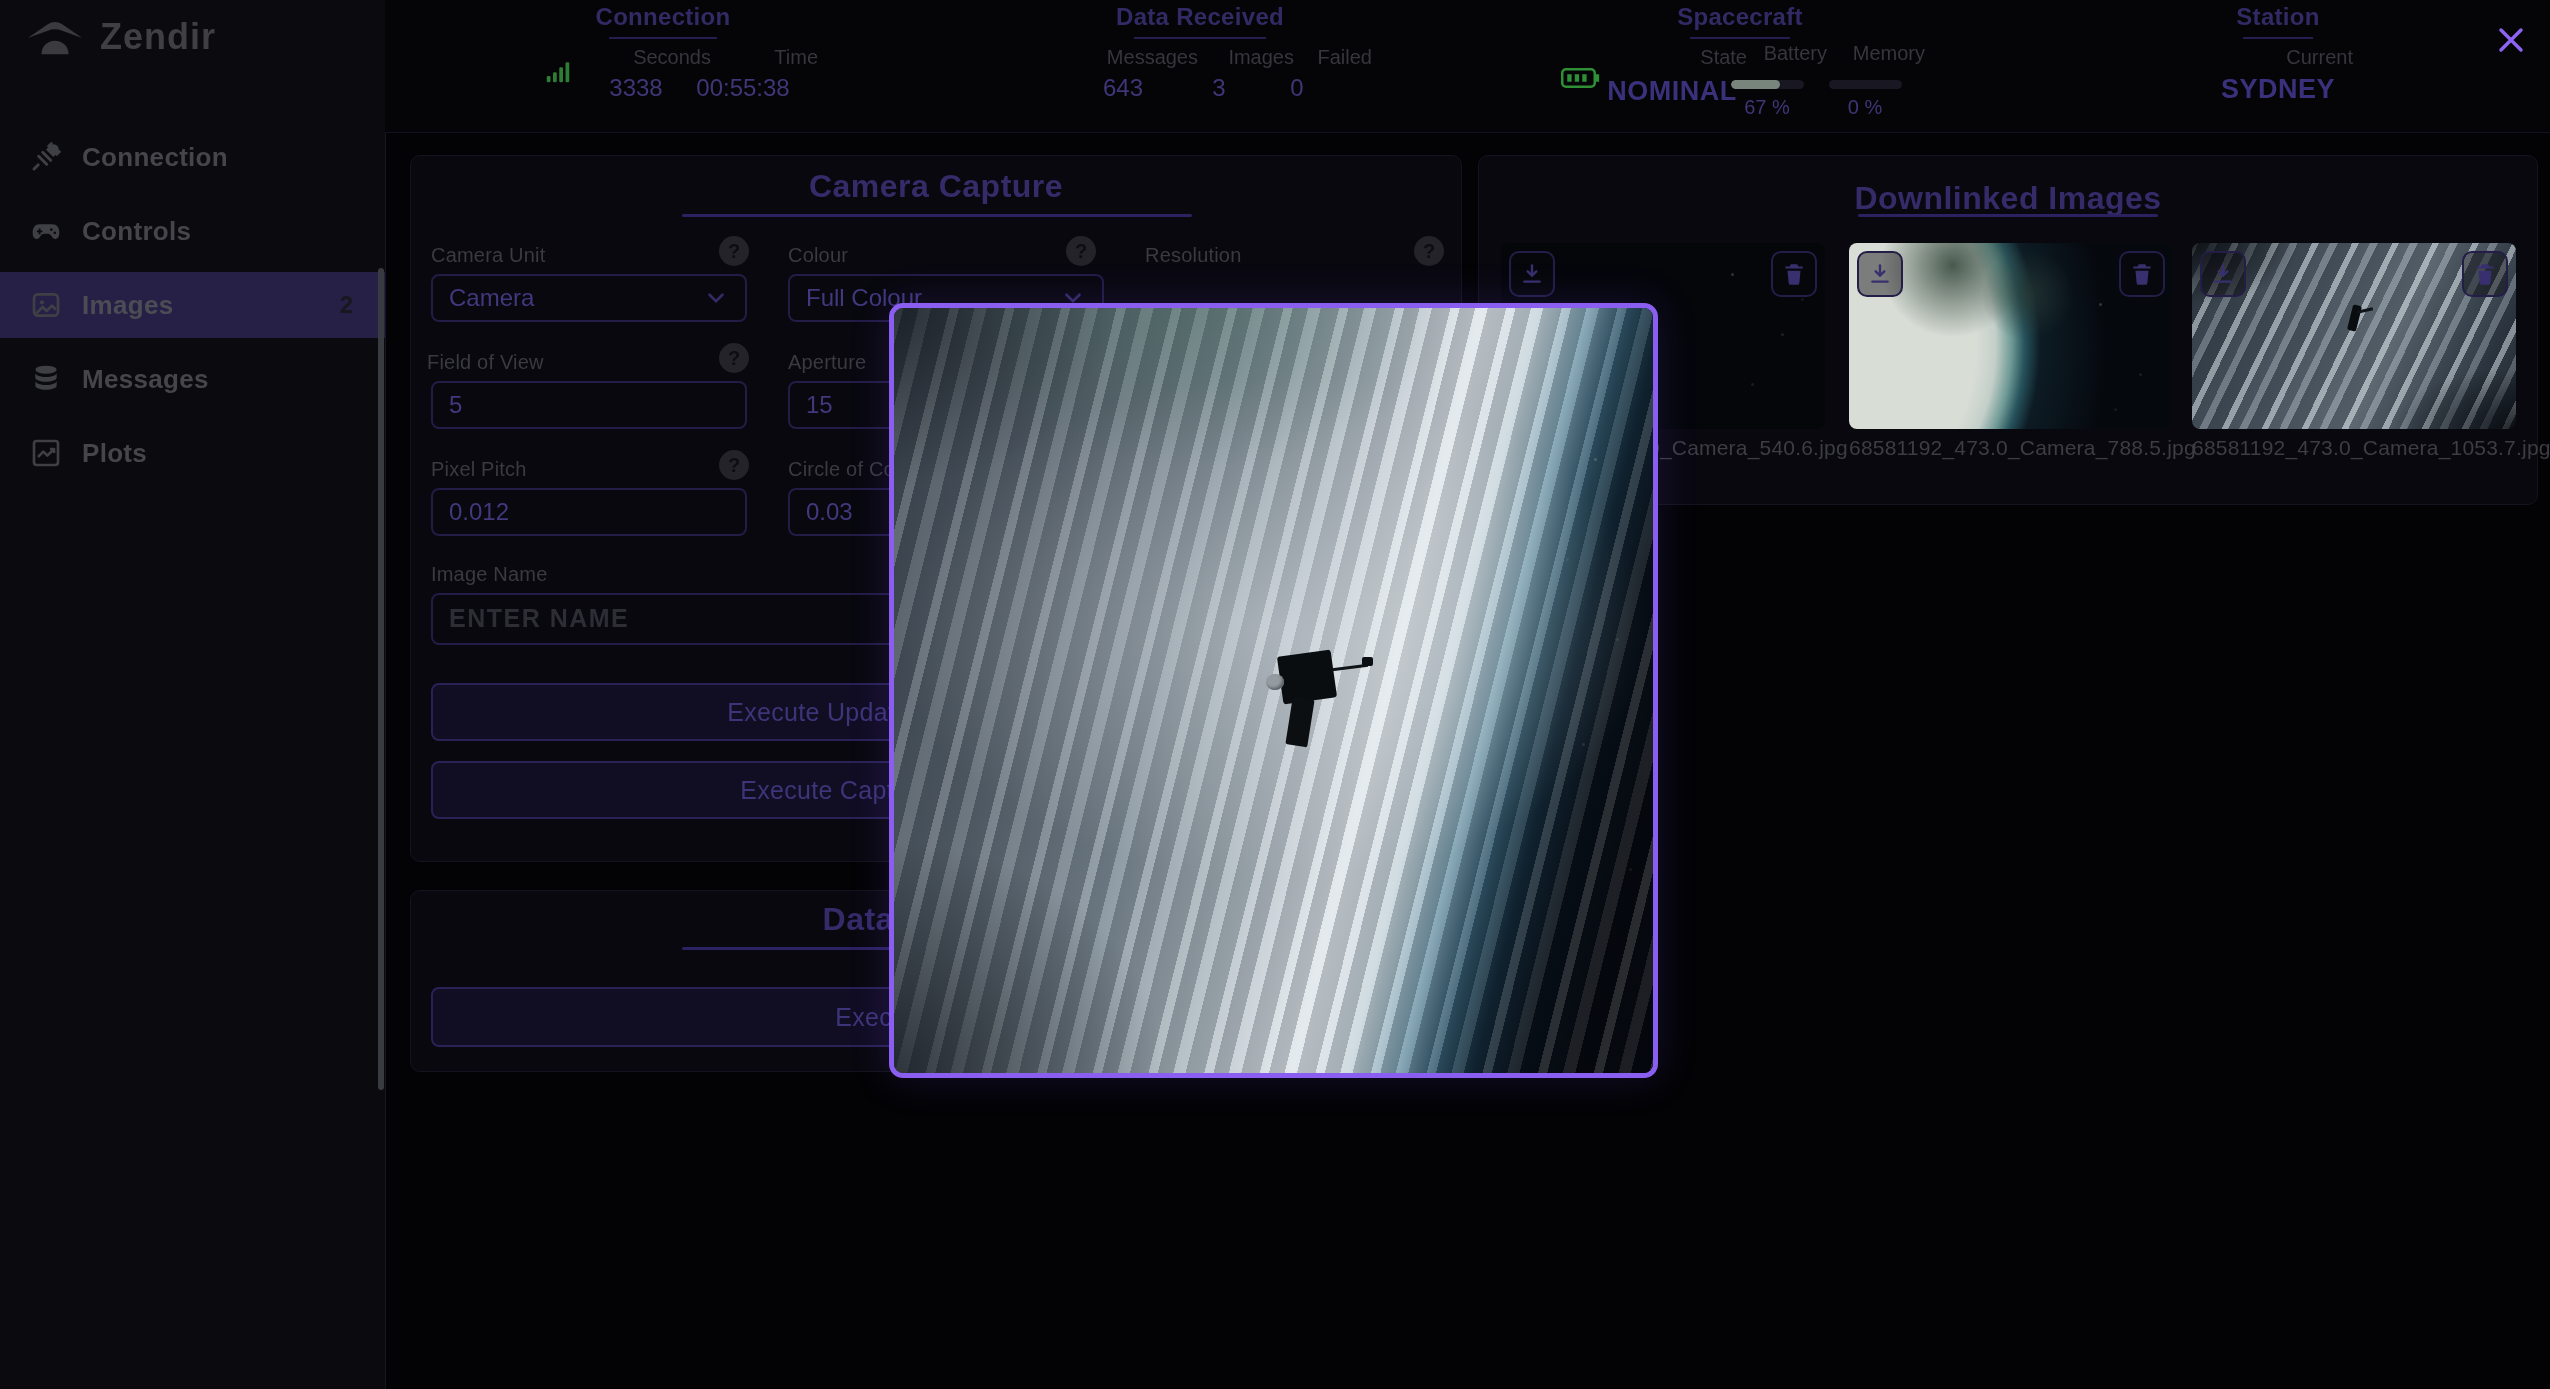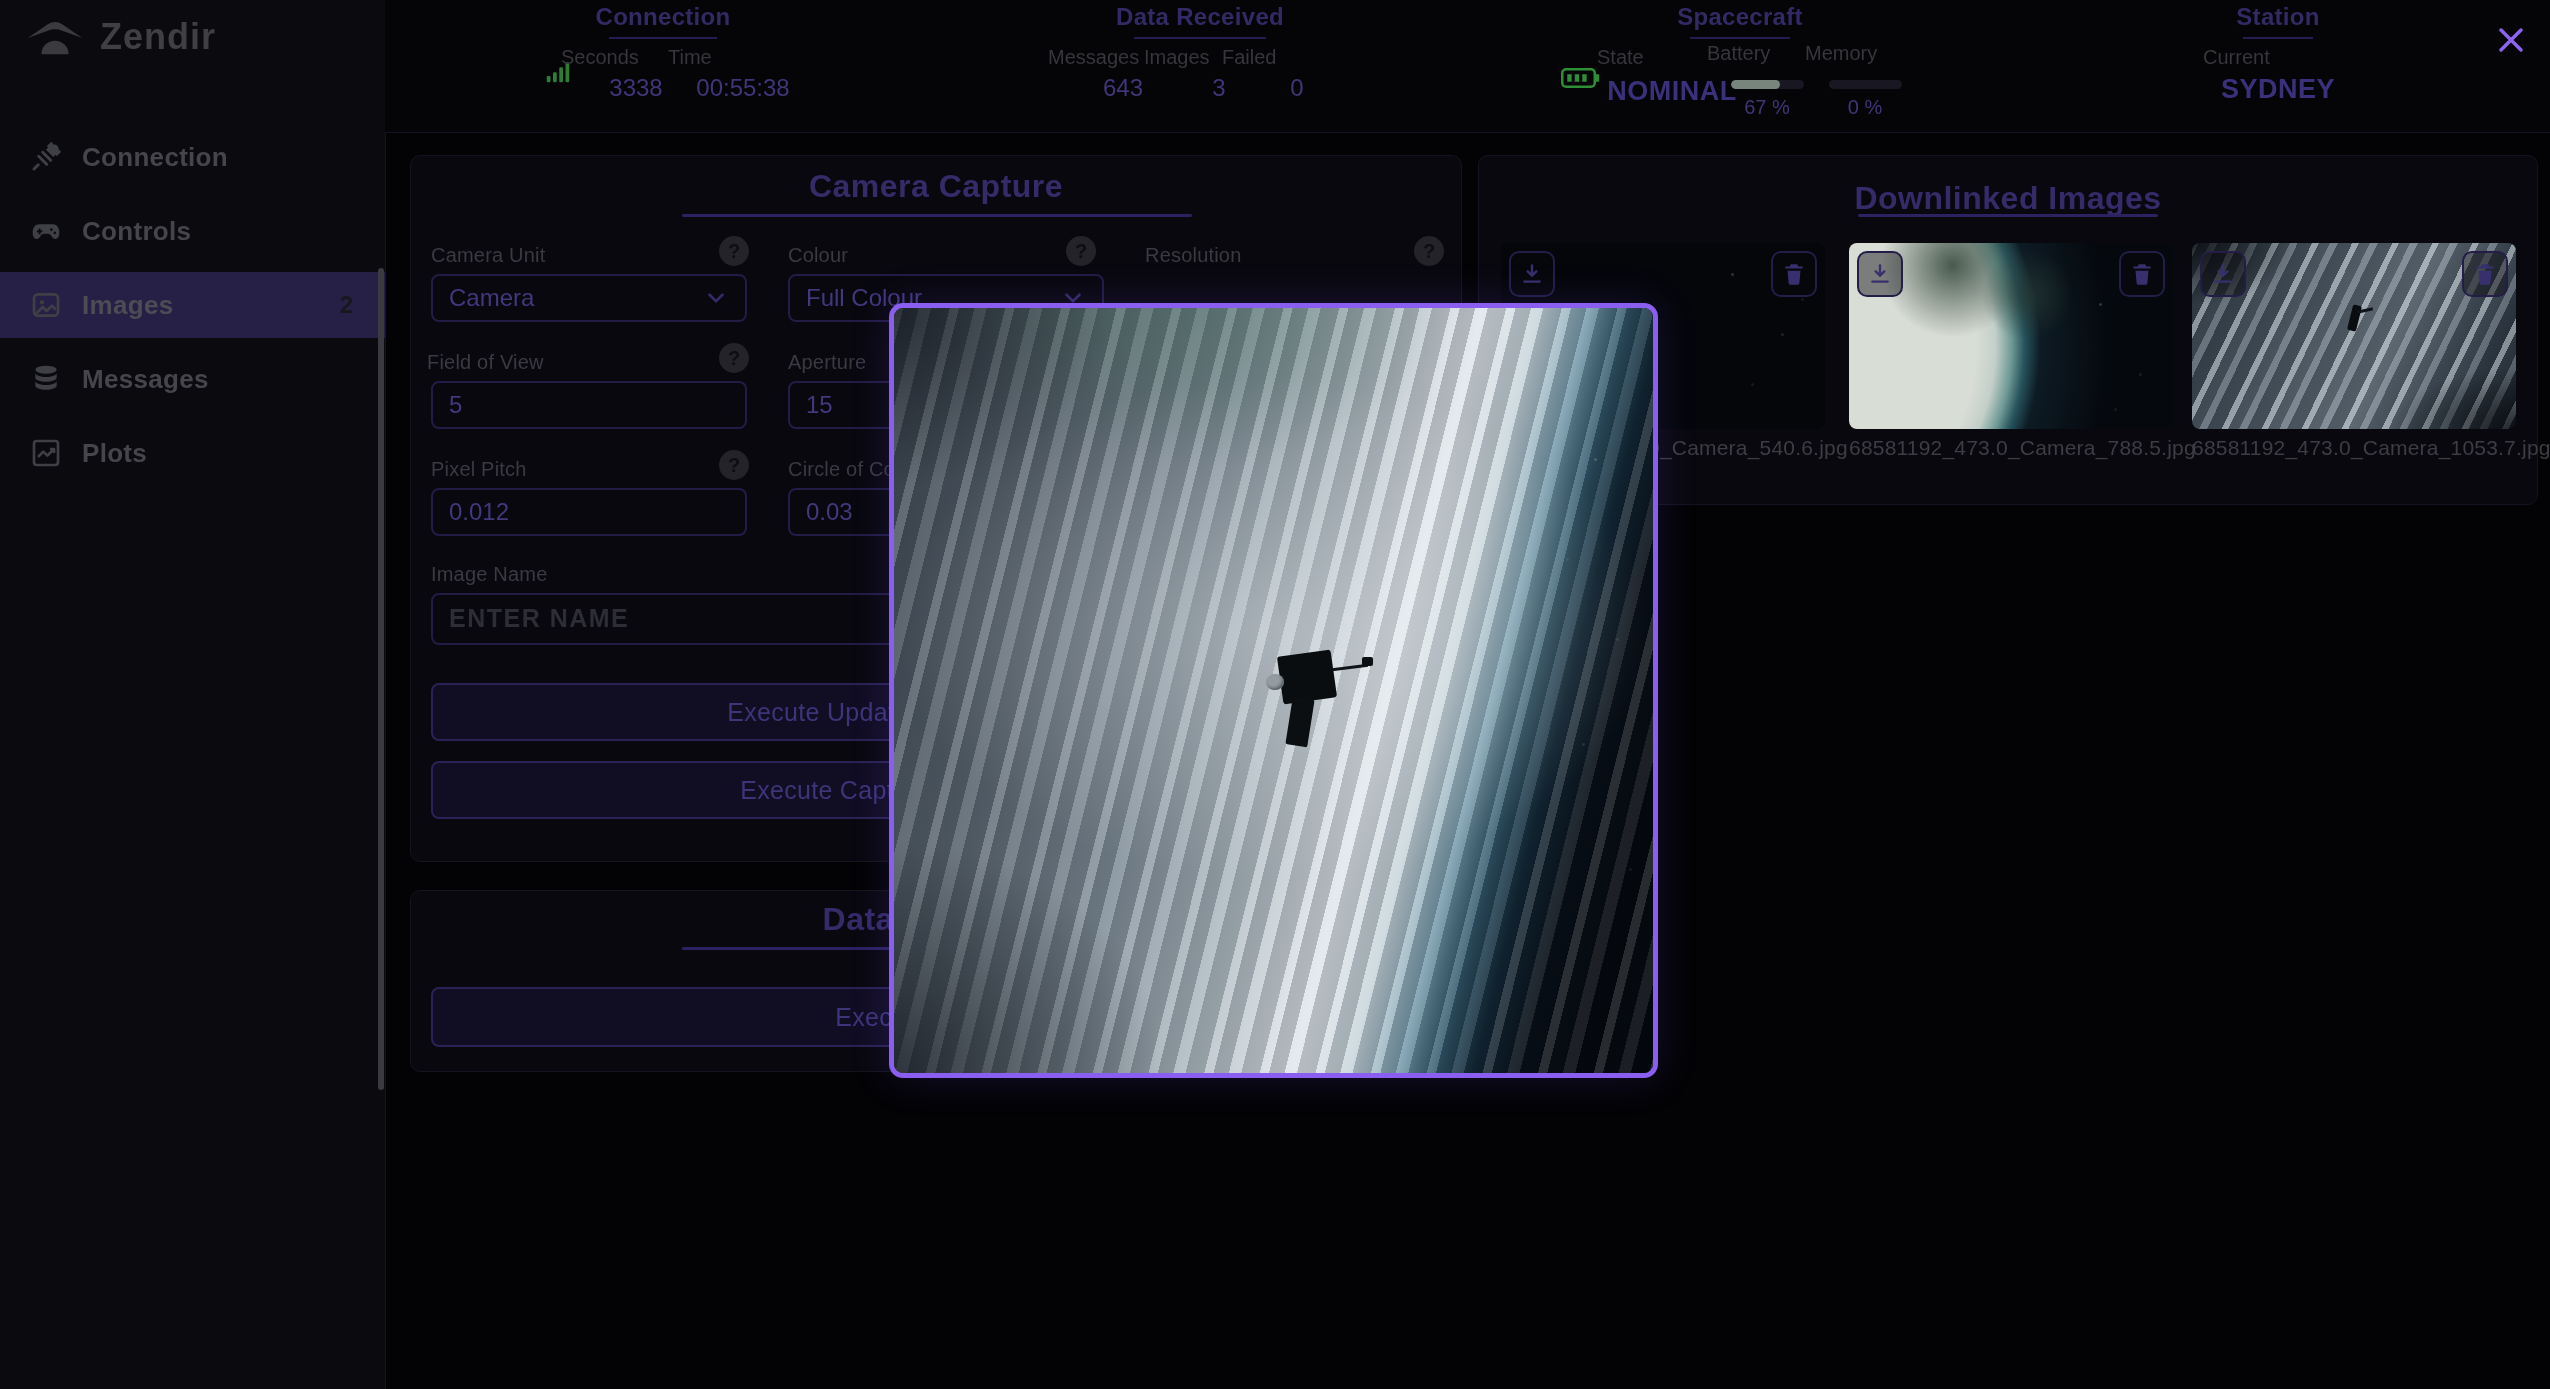--- a/index.html
+++ b/index.html
@@ -15,21 +15,21 @@
   .nav-item svg{width:32px;height:32px;color:#3f3f46;flex:0 0 auto;}
   .nav-label{font-size:26px;font-weight:700;color:#45454b;letter-spacing:0.3px;}
   .nav-item.active{background:#272046;}
   .nav-item.active .nav-label{color:#4c4c54;}
   .nav-badge{position:absolute;right:32px;font-size:24px;font-weight:700;color:#17171d;}
   .side-scroll{position:absolute;left:378px;top:268px;width:6px;height:822px;background:#3a3a41;border-radius:3px;}
   
   .header{position:absolute;left:385px;top:0;width:2165px;height:132px;background:#050507;border-bottom:1px solid #131222;}
   .hsec-title{position:absolute;top:3px;font-size:24px;font-weight:700;color:#322a64;text-align:center;letter-spacing:0.3px;}
   .hsec-line{position:absolute;top:37px;height:2px;background:#241e50;}
-  .hstat-label{position:absolute;top:46px;font-size:20px;color:#36363d;text-align:left;}
+  .hstat-label{position:absolute;top:46px;font-size:20px;color:#36363d;text-align:right;}
   .hstat-value{position:absolute;top:74px;font-size:24px;color:#3f3678;text-align:center;font-weight:500;}
   .hstat-big{position:absolute;top:76px;font-size:27px;color:#3a317c;text-align:center;font-weight:700;letter-spacing:0.5px;}
   .pbar{position:absolute;top:80px;height:9px;background:#191722;border-radius:5px;overflow:hidden;}
   .pbar>div{height:100%;background:#78857c;border-radius:5px;}
   .pct{position:absolute;top:96px;font-size:20px;color:#3f3678;text-align:center;}
   
   .panel{position:absolute;background:#09080f;border:1px solid #15131f;border-radius:10px;box-sizing:border-box;}
   .ptitle{position:absolute;left:0;width:100%;text-align:center;font-size:32px;font-weight:700;color:#352b69;letter-spacing:0.5px;}
   .puline{position:absolute;height:3px;background:#2b2261;border-radius:2px;}
   .flabel{position:absolute;font-size:20px;color:#3a3a41;letter-spacing:0.2px;}

